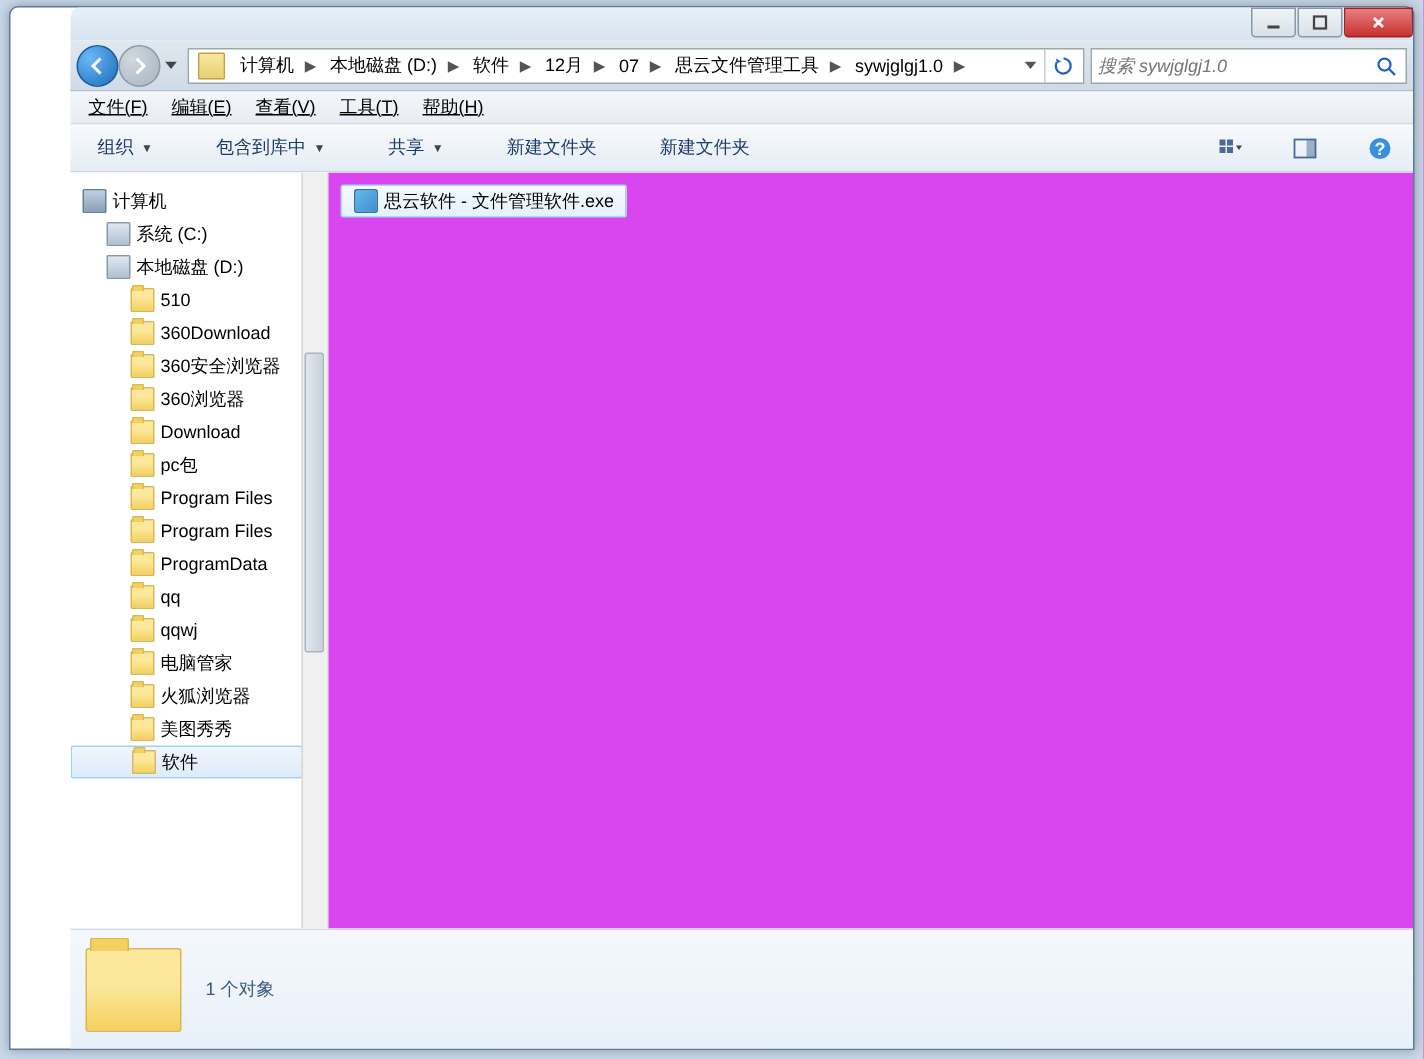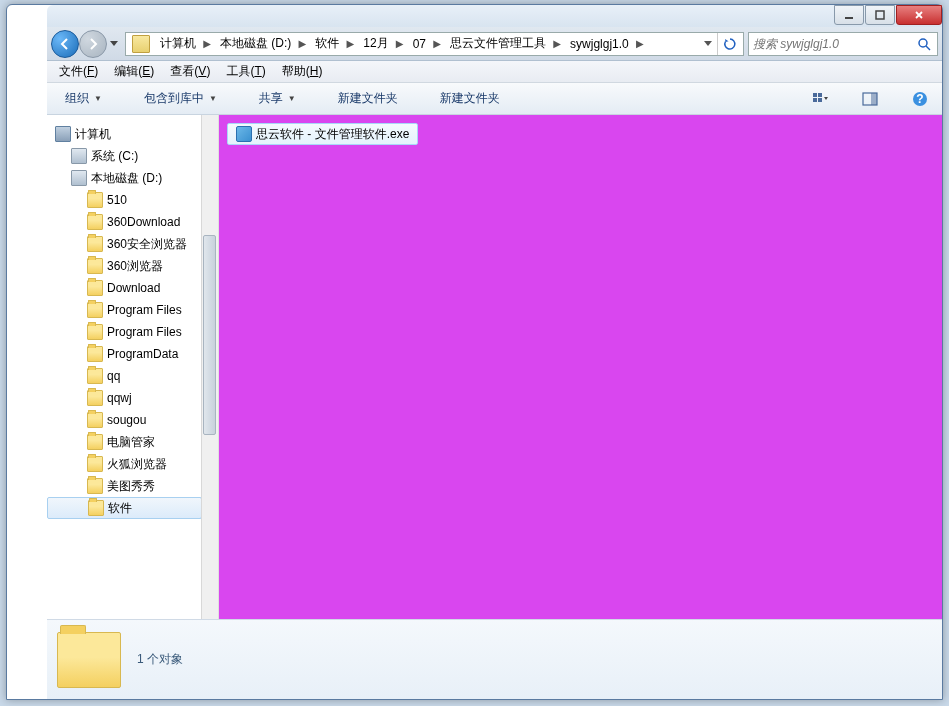--- a/index.html
+++ b/index.html
@@ -23,27 +23,27 @@
 .navdrop { width: 14px; height: 20px; display: flex; align-items: center; justify-content: center; }
 
 .addressbar { flex: 1; height: 24px; background: #fff; border: 1px solid #9aa; display: flex; align-items: center; padding: 0 2px; }
 .addr-folder-ico { width: 18px; height: 18px; margin: 0 4px; background: linear-gradient(to bottom, #f8e8a0, #e8d070); border: 1px solid #c0a040; border-radius: 1px; }
 .crumb { display: flex; align-items: center; height: 22px; padding: 0 4px 0 6px; cursor: default; color: #000; }
 .crumb-arrow { width: 14px; height: 22px; display: flex; align-items: center; justify-content: center; cursor: default; color: #555; font-size: 10px; }
 .addr-spacer { flex: 1; }
 .addr-dropdown { width: 18px; height: 22px; display: flex; align-items: center; justify-content: center; color: #555; }
 .addr-refresh { width: 24px; height: 22px; display: flex; align-items: center; justify-content: center; border-left: 1px solid #ccc; }
 
-.searchbox { width: 190px; height: 24px; background: #fff; border: 1px solid #9aa; display: flex; align-items: center; padding: 0 4px; }
+.searchbox { width: 211px; height: 24px; background: #fff; border: 1px solid #9aa; display: flex; align-items: center; padding: 0 4px; }
 .searchbox input { border: none; outline: none; flex: 1; font-style: italic; color: #888; background: transparent; }
 .search-icon { width: 18px; height: 18px; display: flex; align-items: center; justify-content: center; color: #2060c0; }
 
 
 .menubar { height: 22px; background: linear-gradient(to bottom, #f4f6fa, #e8ecf2); display: flex; align-items: center; padding: 0 4px; border-bottom: 1px solid #d0d8e0; }
-.menuitem { padding: 2px 8px; cursor: default; color: #000; }
+.menuitem { padding: 2px 8px; cursor: default; color: #000; text-decoration: underline; }
 .menuitem .ul { text-decoration: underline; }
 
 
 .toolbar { height: 32px; background: linear-gradient(to bottom, #f8fafc, #e4ecf4); display: flex; align-items: center; padding: 0 8px; border-bottom: 1px solid #c8d4e0; gap: 22px; }
 .toolbtn { padding: 4px 10px; display: flex; align-items: center; gap: 3px; cursor: default; color: #1a3a6a; }
 .tool-arrow { font-size: 8px; color: #444; margin-left: 2px; }
 .tool-spacer { flex: 1; }
 .tool-icon { width: 24px; height: 24px; display: flex; align-items: center; justify-content: center; cursor: default; margin: 0 2px; }
 
 
@@ -248,20 +248,25 @@
             <span>360浏览器</span>
           </div>
           <div class="tree-item">
             <span class="tree-indent" style="width: 36px;"></span>
             <span class="tree-icon folder-ico"></span>
             <span>Download</span>
           </div>
           <div class="tree-item">
             <span class="tree-indent" style="width: 36px;"></span>
             <span class="tree-icon folder-ico"></span>
+            <span>pc包</span>
+          </div>
+          <div class="tree-item">
+            <span class="tree-indent" style="width: 36px;"></span>
+            <span class="tree-icon folder-ico"></span>
             <span>Program Files</span>
           </div>
           <div class="tree-item">
             <span class="tree-indent" style="width: 36px;"></span>
             <span class="tree-icon folder-ico"></span>
             <span>Program Files</span>
           </div>
           <div class="tree-item">
             <span class="tree-indent" style="width: 36px;"></span>
             <span class="tree-icon folder-ico"></span>
@@ -269,25 +274,20 @@
           </div>
           <div class="tree-item">
             <span class="tree-indent" style="width: 36px;"></span>
             <span class="tree-icon folder-ico"></span>
             <span>qq</span>
           </div>
           <div class="tree-item">
             <span class="tree-indent" style="width: 36px;"></span>
             <span class="tree-icon folder-ico"></span>
             <span>qqwj</span>
-          </div>
-          <div class="tree-item">
-            <span class="tree-indent" style="width: 36px;"></span>
-            <span class="tree-icon folder-ico"></span>
-            <span>sougou</span>
           </div>
           <div class="tree-item">
             <span class="tree-indent" style="width: 36px;"></span>
             <span class="tree-icon folder-ico"></span>
             <span>电脑管家</span>
           </div>
           <div class="tree-item">
             <span class="tree-indent" style="width: 36px;"></span>
             <span class="tree-icon folder-ico"></span>
             <span>火狐浏览器</span>

